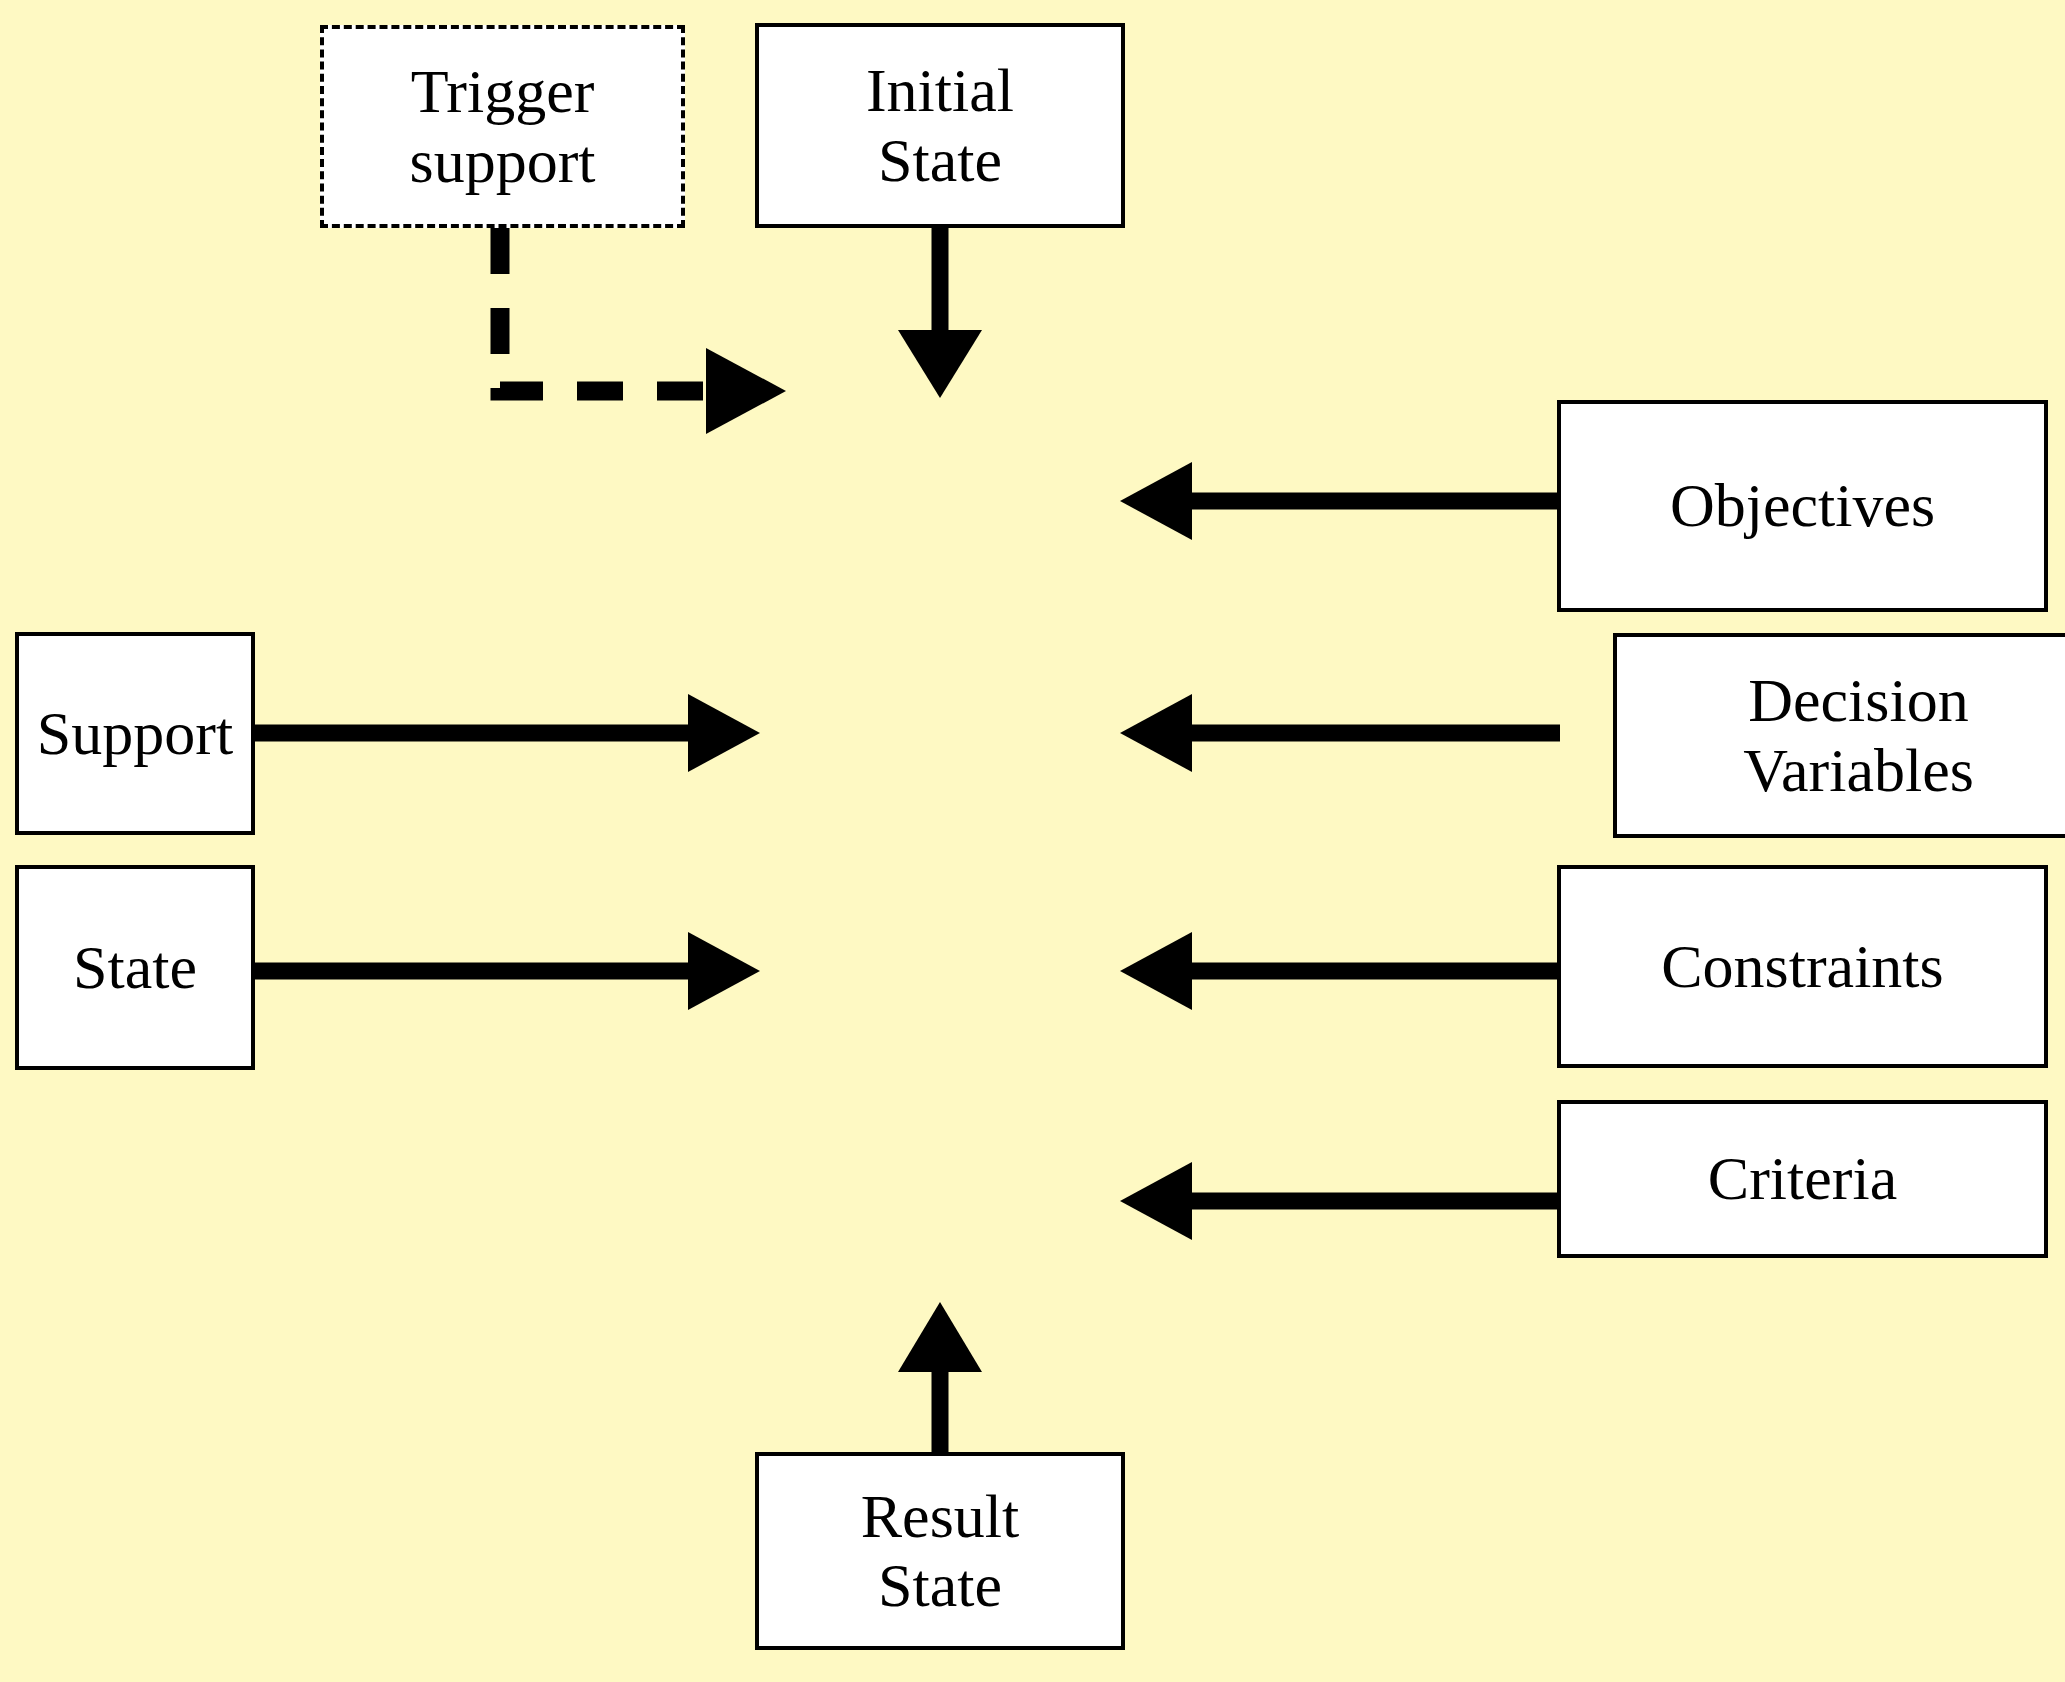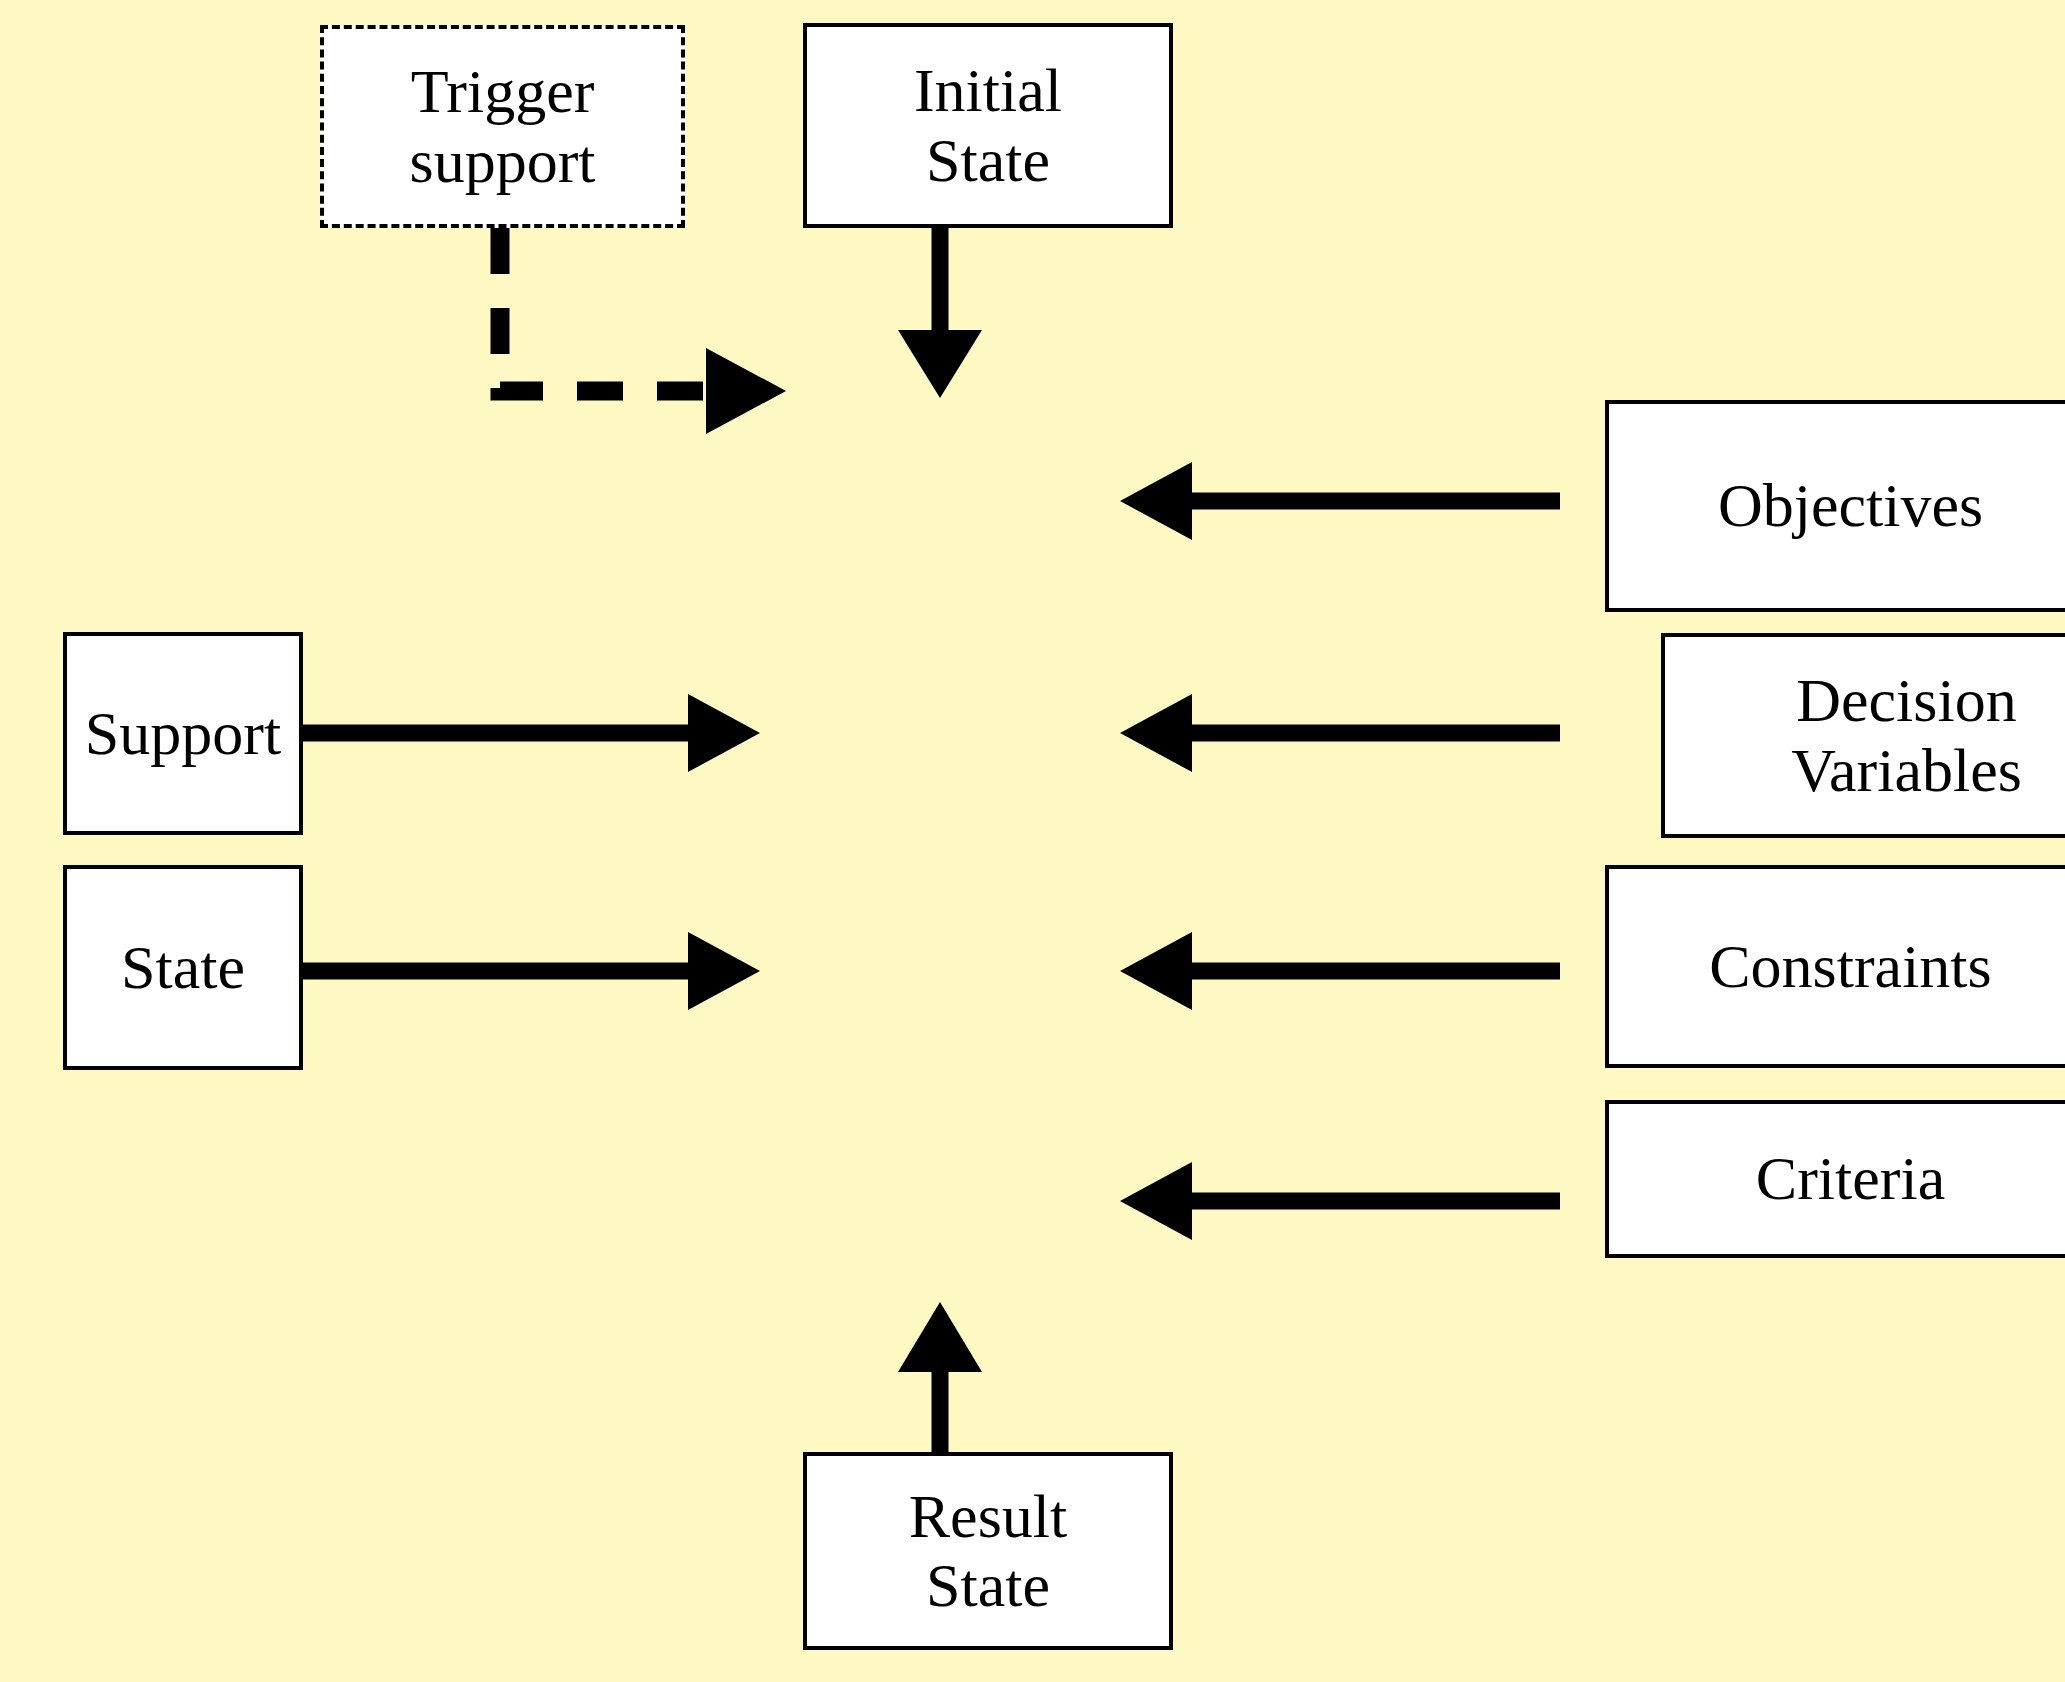--- a/index.html
+++ b/index.html
@@ -23,21 +23,20 @@
     display: flex;
     align-items: center;
     justify-content: center;
     text-align: center;
     color: #000000;
     line-height: 1.12;
     z-index: 3;
   }
   .node.solid {
     border: 4px solid #000000;
-    margin-left: 48px;
   }
   .node.dashed {
     border: 4px dashed #000000;
   }
   .node.rounded {
     border: 4px solid #000000;
     border-radius: 48px;
   }
   .node .label {
     display: block;

